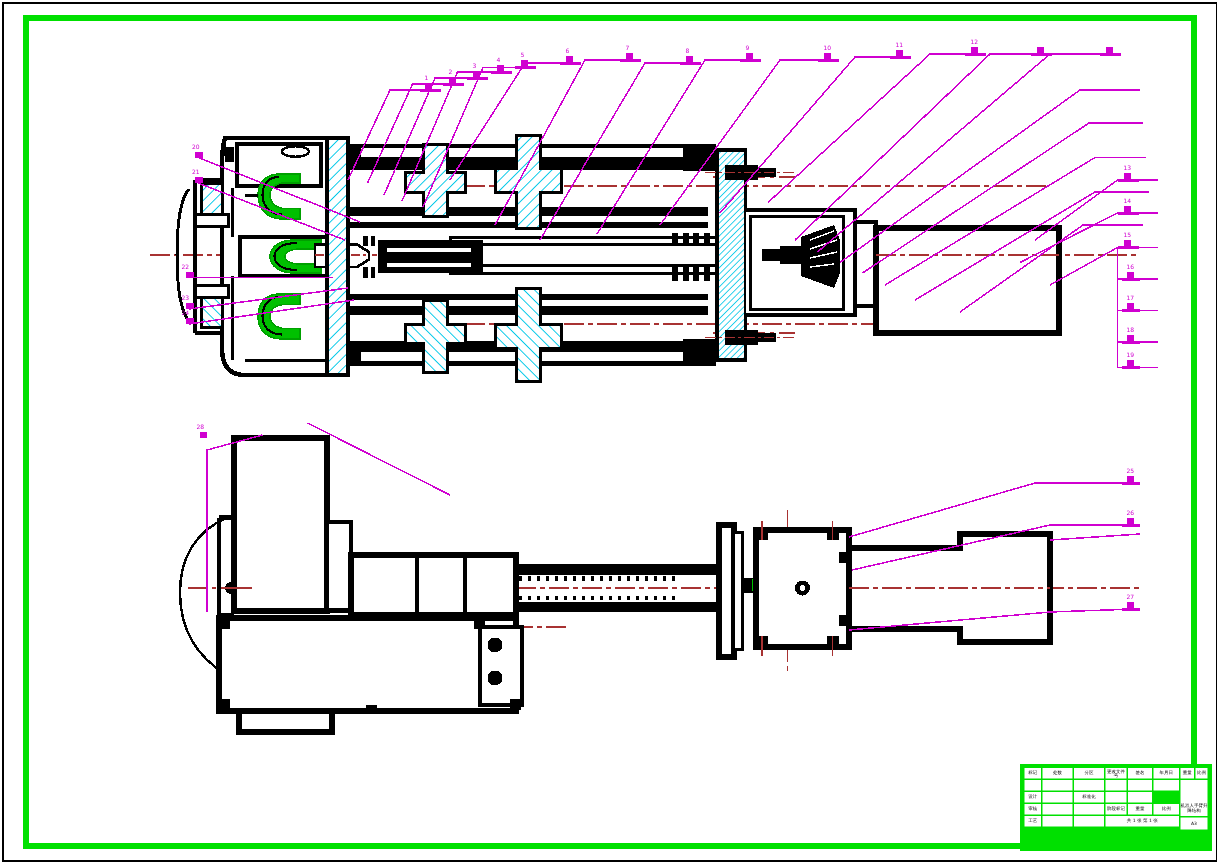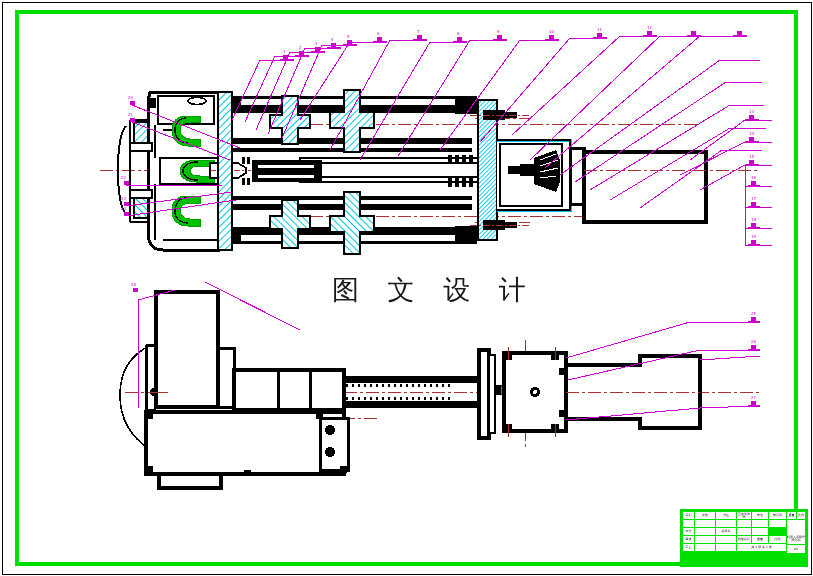--- a/index.html
+++ b/index.html
@@ -469,21 +469,20 @@
     </g>
 
     <g>
       <rect x="681" y="510" width="126" height="56" fill="#00e000"></rect>
       <rect x="681" y="510" width="126" height="56" fill="none" stroke="#00e000" stroke-width="2"></rect>
     </g>
 
   </svg>
 
 
-  <div class="watermark" style="left:332px;top:272px;font-size:27px;">图 文 设 计</div>
 
   <div id="titleblock" style="position:absolute;left:683px;top:512px;width:122px;height:52px;">
       <div class="tb-cell" style="left: 0px; top: 0px; width: 11px; height: 7px;">标记</div>
       <div class="tb-cell" style="left: 12px; top: 0px; width: 20px; height: 7px;">处数</div>
       <div class="tb-cell" style="left: 33px; top: 0px; width: 20px; height: 7px;">分区</div>
       <div class="tb-cell" style="left: 54px; top: 0px; width: 14px; height: 7px;">更改文件号</div>
       <div class="tb-cell" style="left: 69px; top: 0px; width: 16px; height: 7px;">签名</div>
       <div class="tb-cell" style="left: 86px; top: 0px; width: 17px; height: 7px;">年月日</div>
       <div class="tb-cell" style="left: 104px; top: 0px; width: 9px; height: 7px;">重量</div>
       <div class="tb-cell" style="left: 114px; top: 0px; width: 8px; height: 7px;">比例</div>

